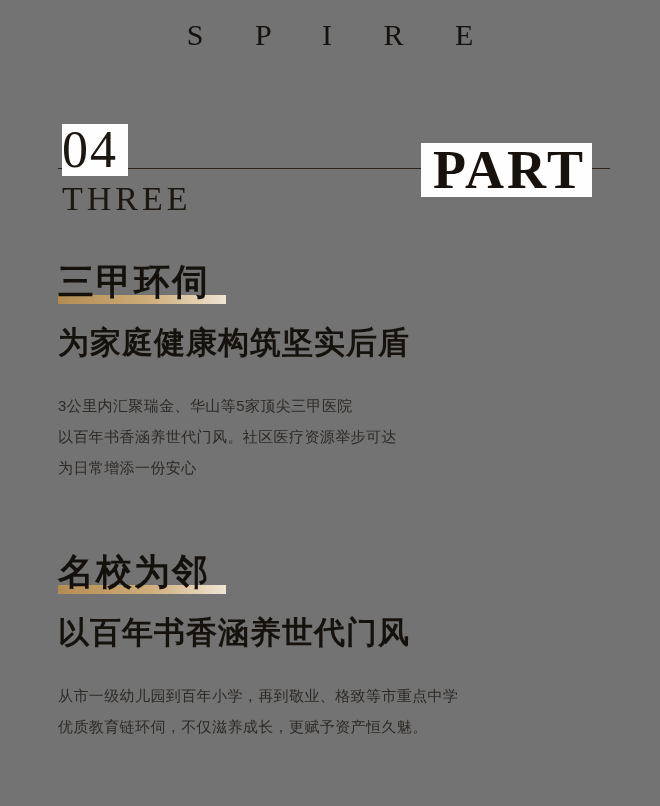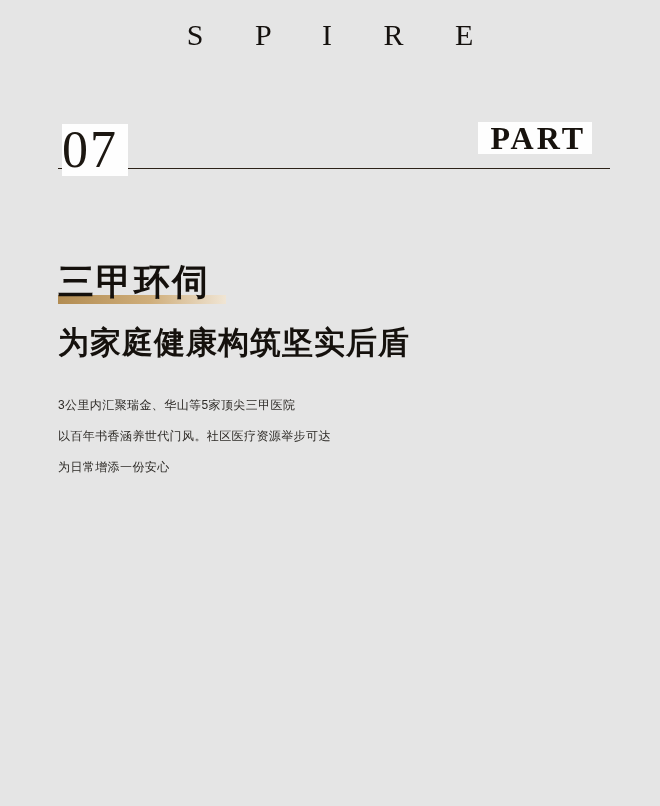--- a/index.html
+++ b/index.html
@@ -13,21 +13,21 @@
     font-family: "Liberation Serif", serif;
     color: #1a1a1a;
     overflow: hidden;
     position: relative;
   }
 
   .page {
     position: relative;
     width: 660px;
     height: 806px;
-    background: #e5e5e5;
+    background: #737373;
   }
 
   
   .brand {
     position: absolute;
     top: 18px;
     left: 0;
     width: 660px;
     text-align: center;
     font-family: "Liberation Serif", serif;
@@ -61,25 +61,25 @@
     font-family: "Liberation Serif", serif;
     font-size: 52px;
     line-height: 1;
     color: #1c1711;
     letter-spacing: 2px;
     background: #fefefe;
     padding-right: 10px;
   }
   .part-word {
     position: absolute;
-    top: 4px;
+    top: 25px;
     right: 18px;
     font-family: "Liberation Serif", serif;
     font-weight: bold;
-    font-size: 32px;
+    font-size: 54px;
     line-height: 1;
     letter-spacing: 3px;
     color: #17120d;
     background: #fefefe;
     padding: 0 6px 0 12px;
     text-align: center;
   }
   .three-word {
     position: absolute;
     top: 62px;
@@ -131,49 +131,61 @@
     font-weight: bold;
     font-size: 31px;
     line-height: 42px;
     letter-spacing: 1px;
     color: #15110d;
   }
 
   .body-copy {
     margin-top: 26px;
     font-family: "Liberation Sans", sans-serif;
-    font-size: 12px;
+    font-size: 15px;
     line-height: 31px;
     color: #2d2a26;
     letter-spacing: 0.4px;
   }
   .body-copy div {
     white-space: nowrap;
   }
 </style>
 </head>
 <body>
 
 <div class="page">
 
   <div class="brand">S P I R E</div>
 
   <div class="part-block">
     <div class="part-rule"></div>
-    <div class="num">07</div>
+    <div class="num">04</div>
     <div class="part-word">PART</div>
+    <div class="three-word">THREE</div>
   </div>
 
   <div class="section sec1">
     <div class="kicker-wrap">
       <div class="kicker-bar"></div>
       <div class="kicker">三甲环伺</div>
     </div>
     <div class="headline">为家庭健康构筑坚实后盾</div>
     <div class="body-copy">
       <div>3公里内汇聚瑞金、华山等5家顶尖三甲医院</div>
       <div>以百年书香涵养世代门风。社区医疗资源举步可达</div>
       <div>为日常增添一份安心</div>
     </div>
   </div>
 
+  <div class="section sec2">
+    <div class="kicker-wrap">
+      <div class="kicker-bar"></div>
+      <div class="kicker">名校为邻</div>
+    </div>
+    <div class="headline">以百年书香涵养世代门风</div>
+    <div class="body-copy">
+      <div>从市一级幼儿园到百年小学，再到敬业、格致等市重点中学</div>
+      <div>优质教育链环伺，不仅滋养成长，更赋予资产恒久魅。</div>
+    </div>
+  </div>
 
 </div>
 
 </body></html>

